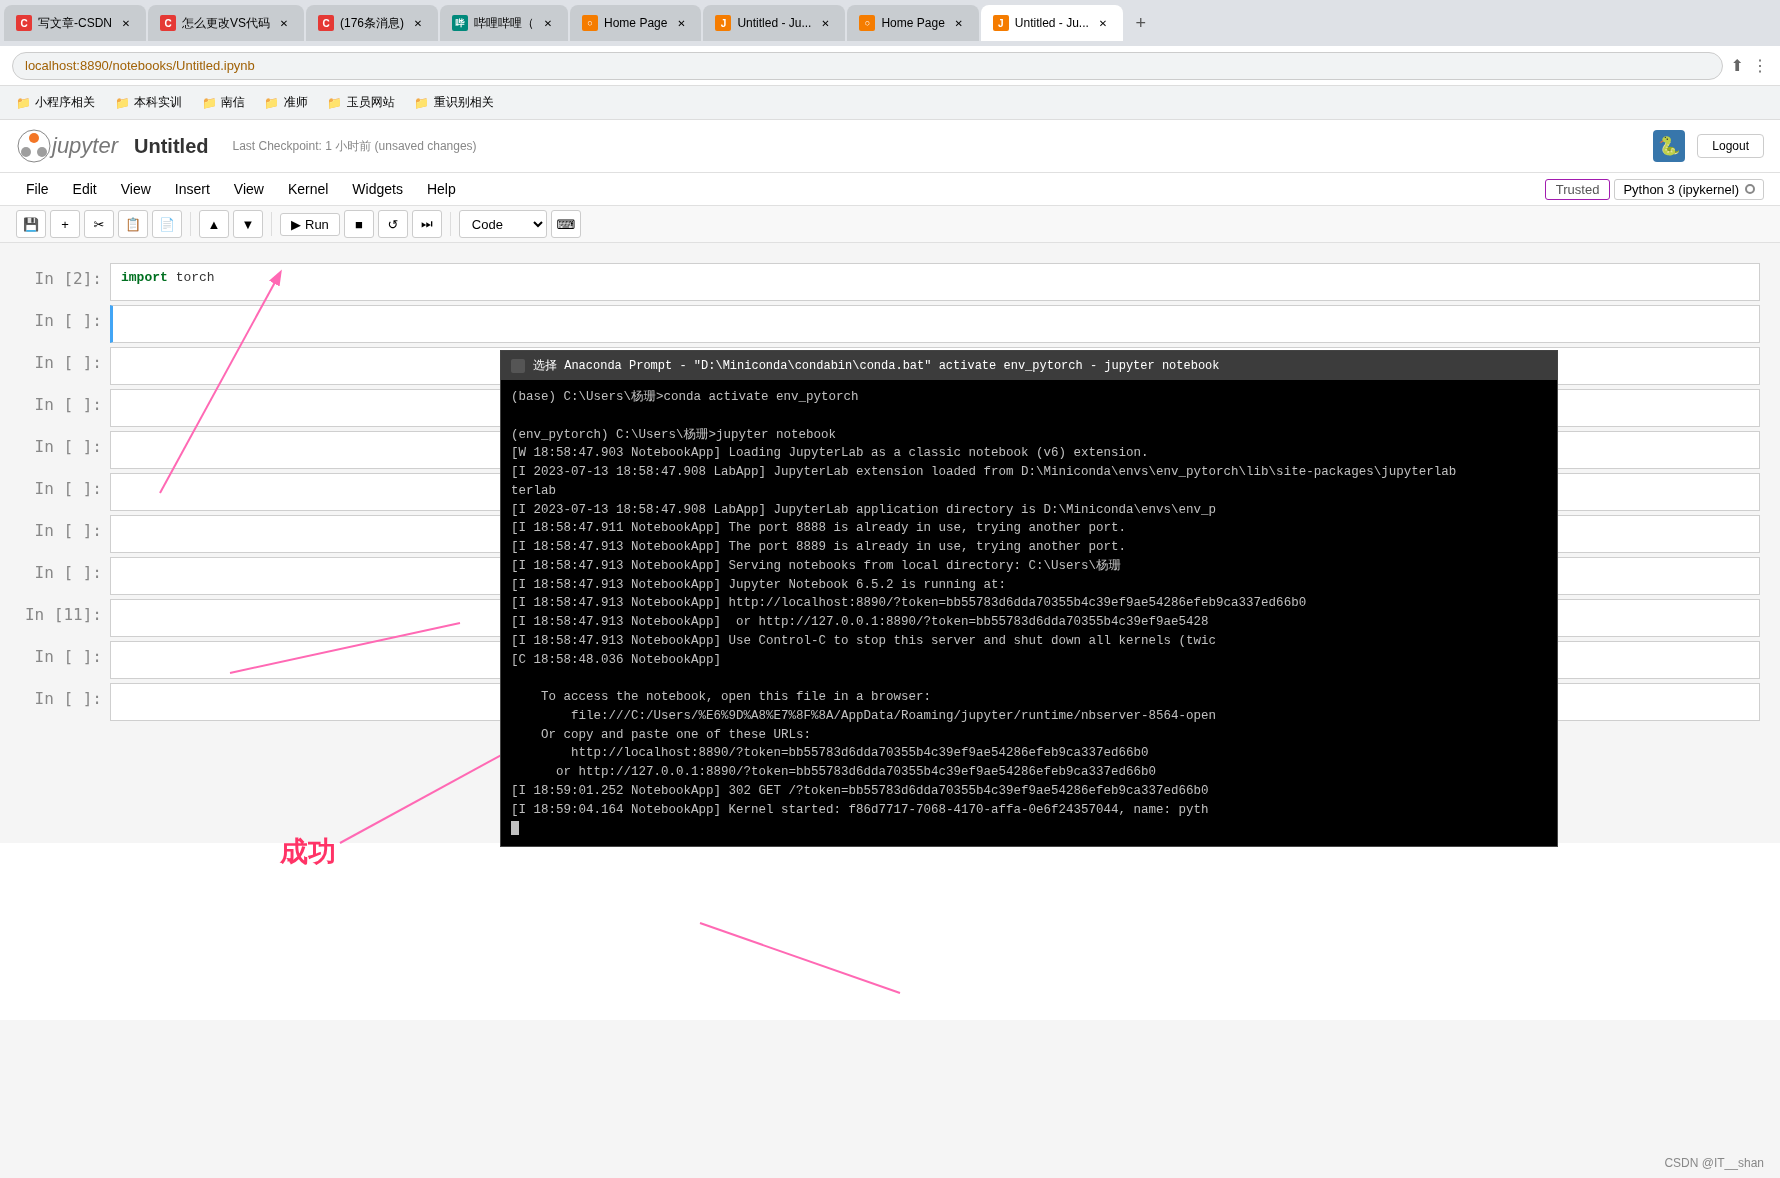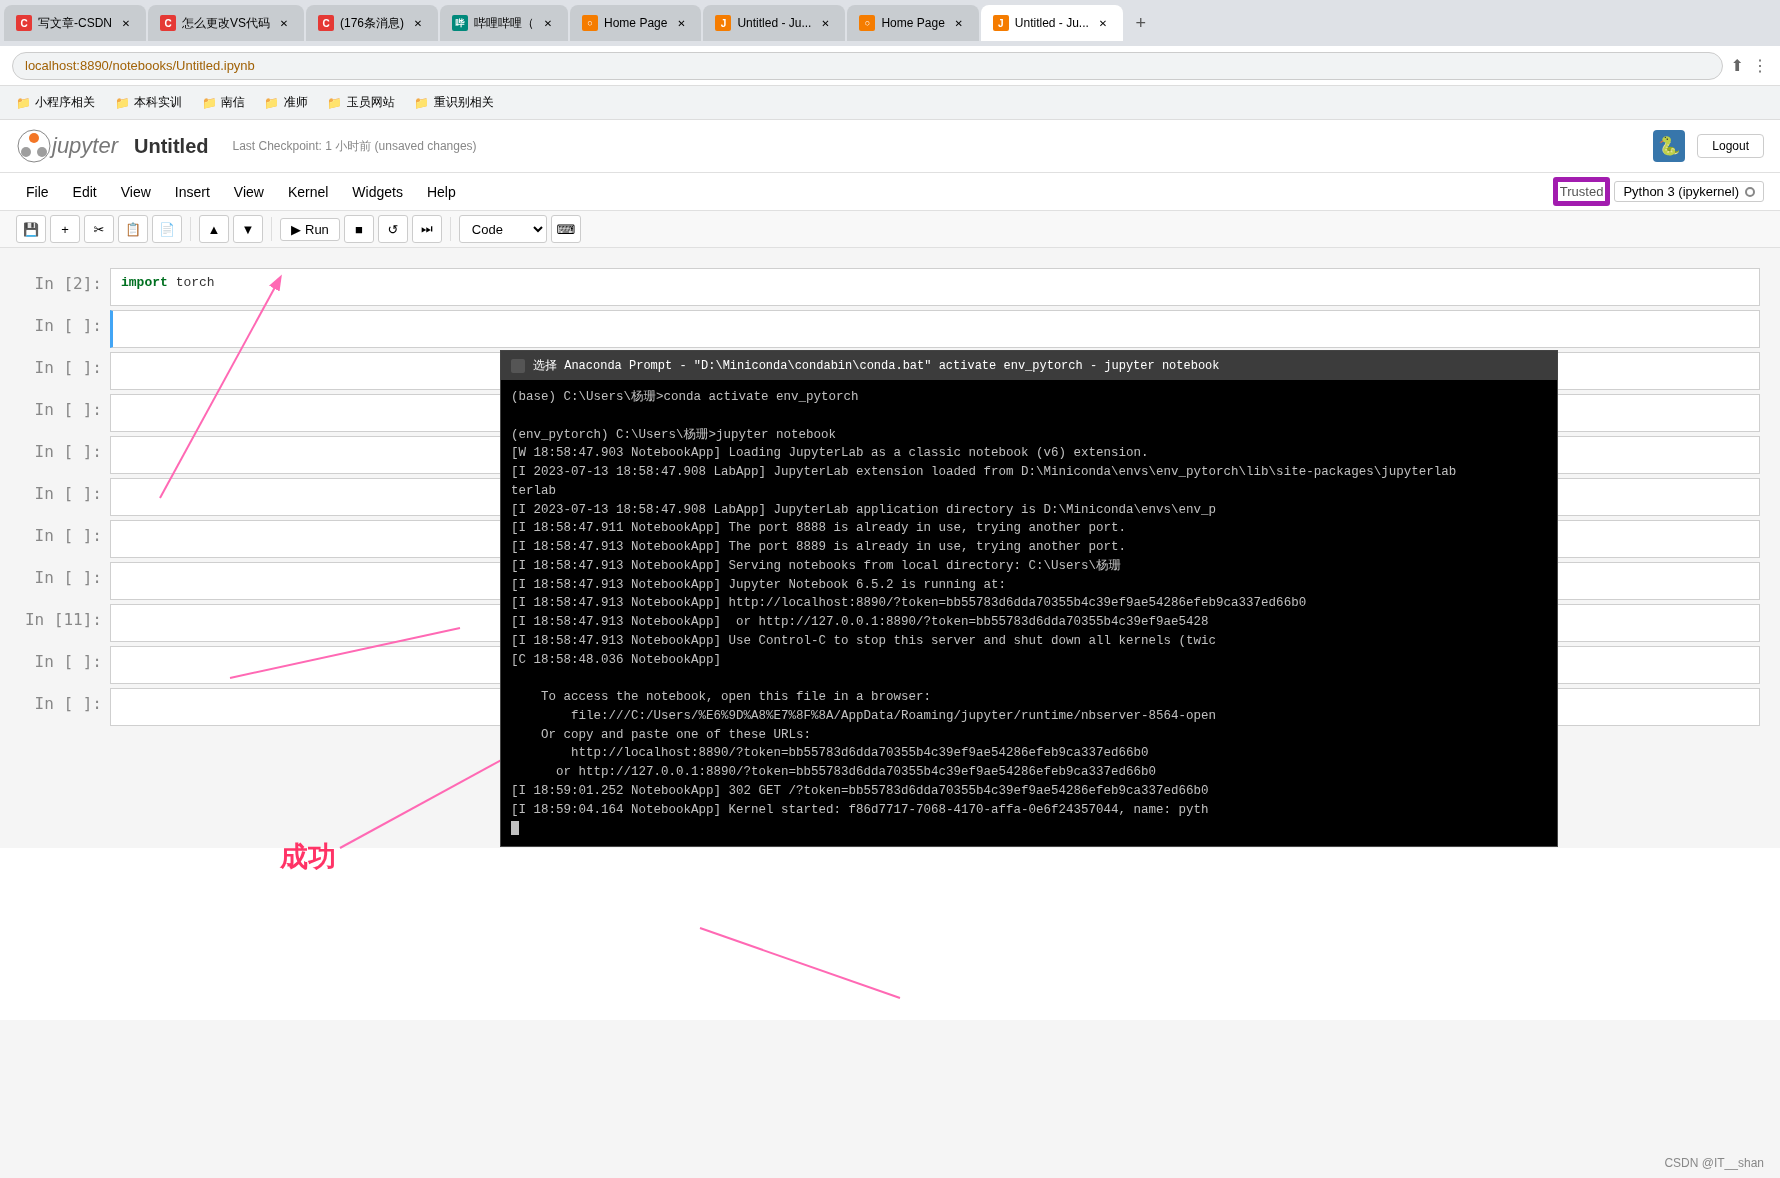--- a/index.html
+++ b/index.html
@@ -172,22 +172,22 @@
       gap: 4px;
     }
     .menu-item {
       padding: 4px 10px;
       font-size: 14px;
       cursor: pointer;
       border-radius: 3px;
     }
     .trusted-badge {
       margin-left: auto;
-      padding: 2px 2px;
-      border: 5px solid #a21caf;
+      padding: 2px 10px;
+      border: 1px solid #a21caf;
       border-radius: 3px;
       font-size: 13px;
       color: #555;
       cursor: pointer;
     }
     .kernel-indicator {
       display: flex;
       align-items: center;
       gap: 6px;
       font-size: 13px;

